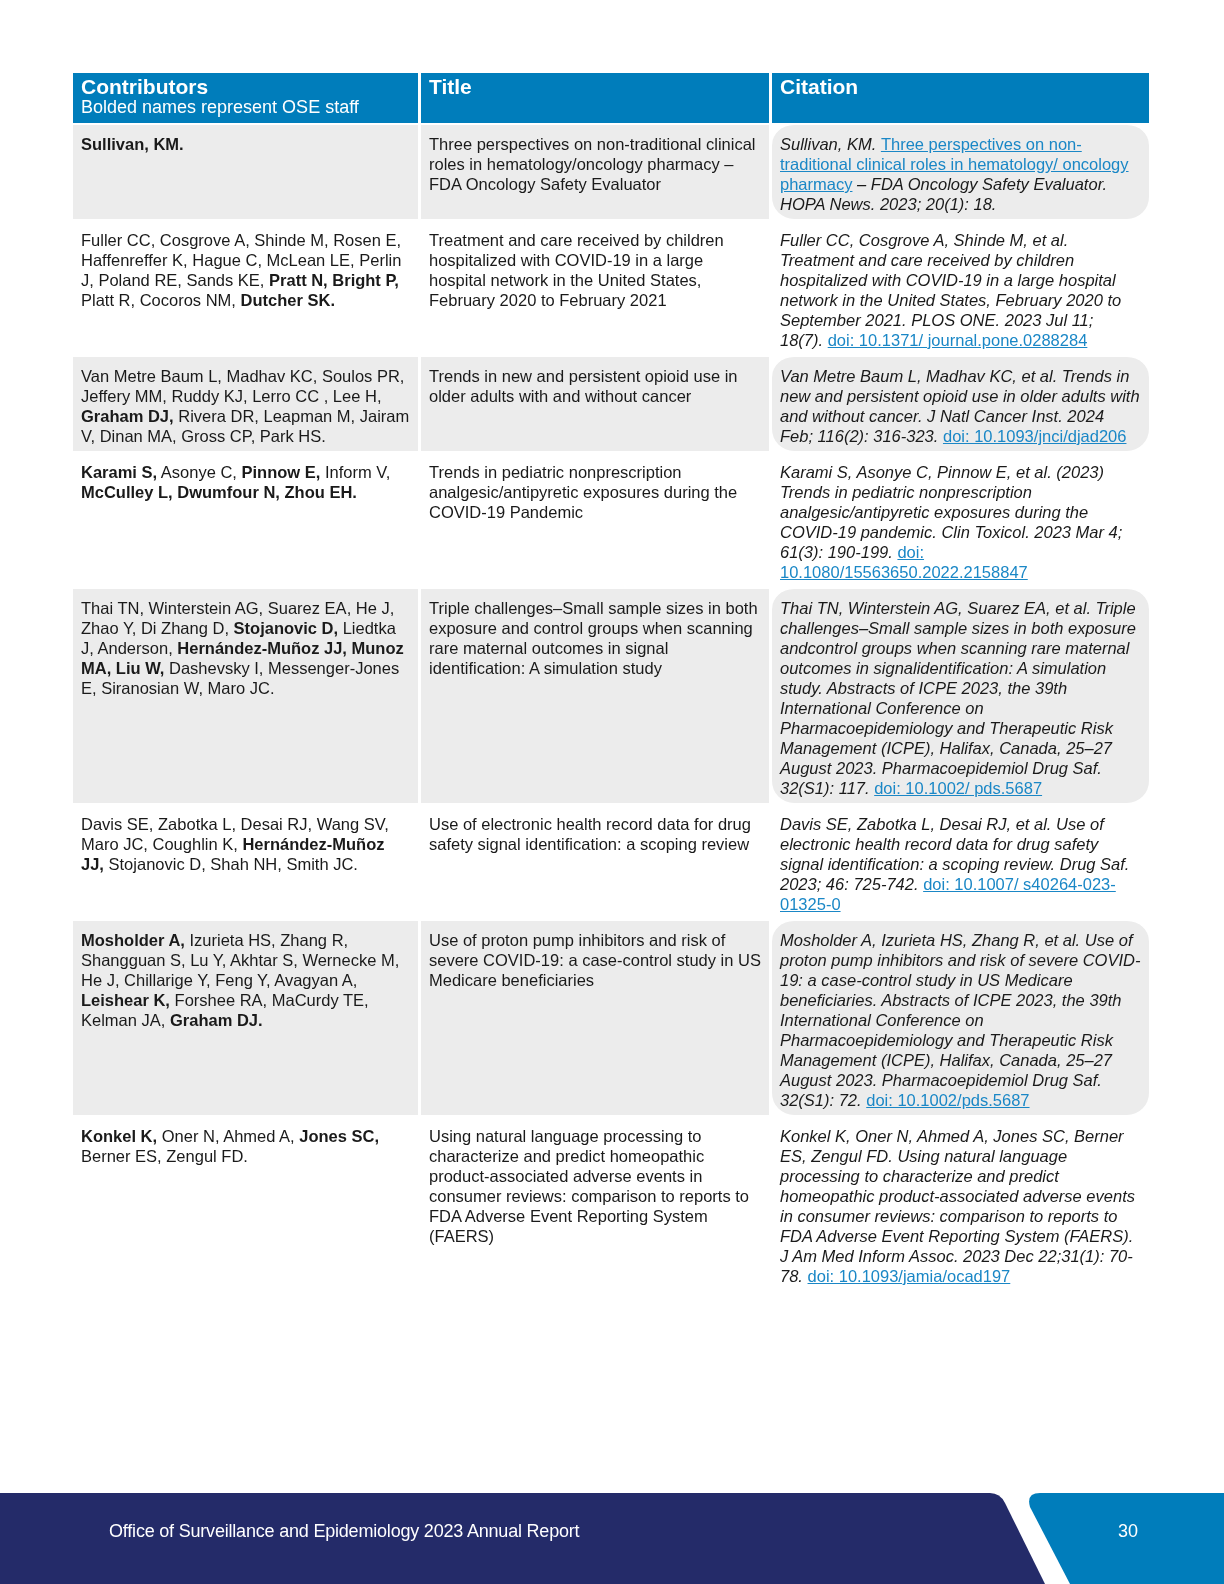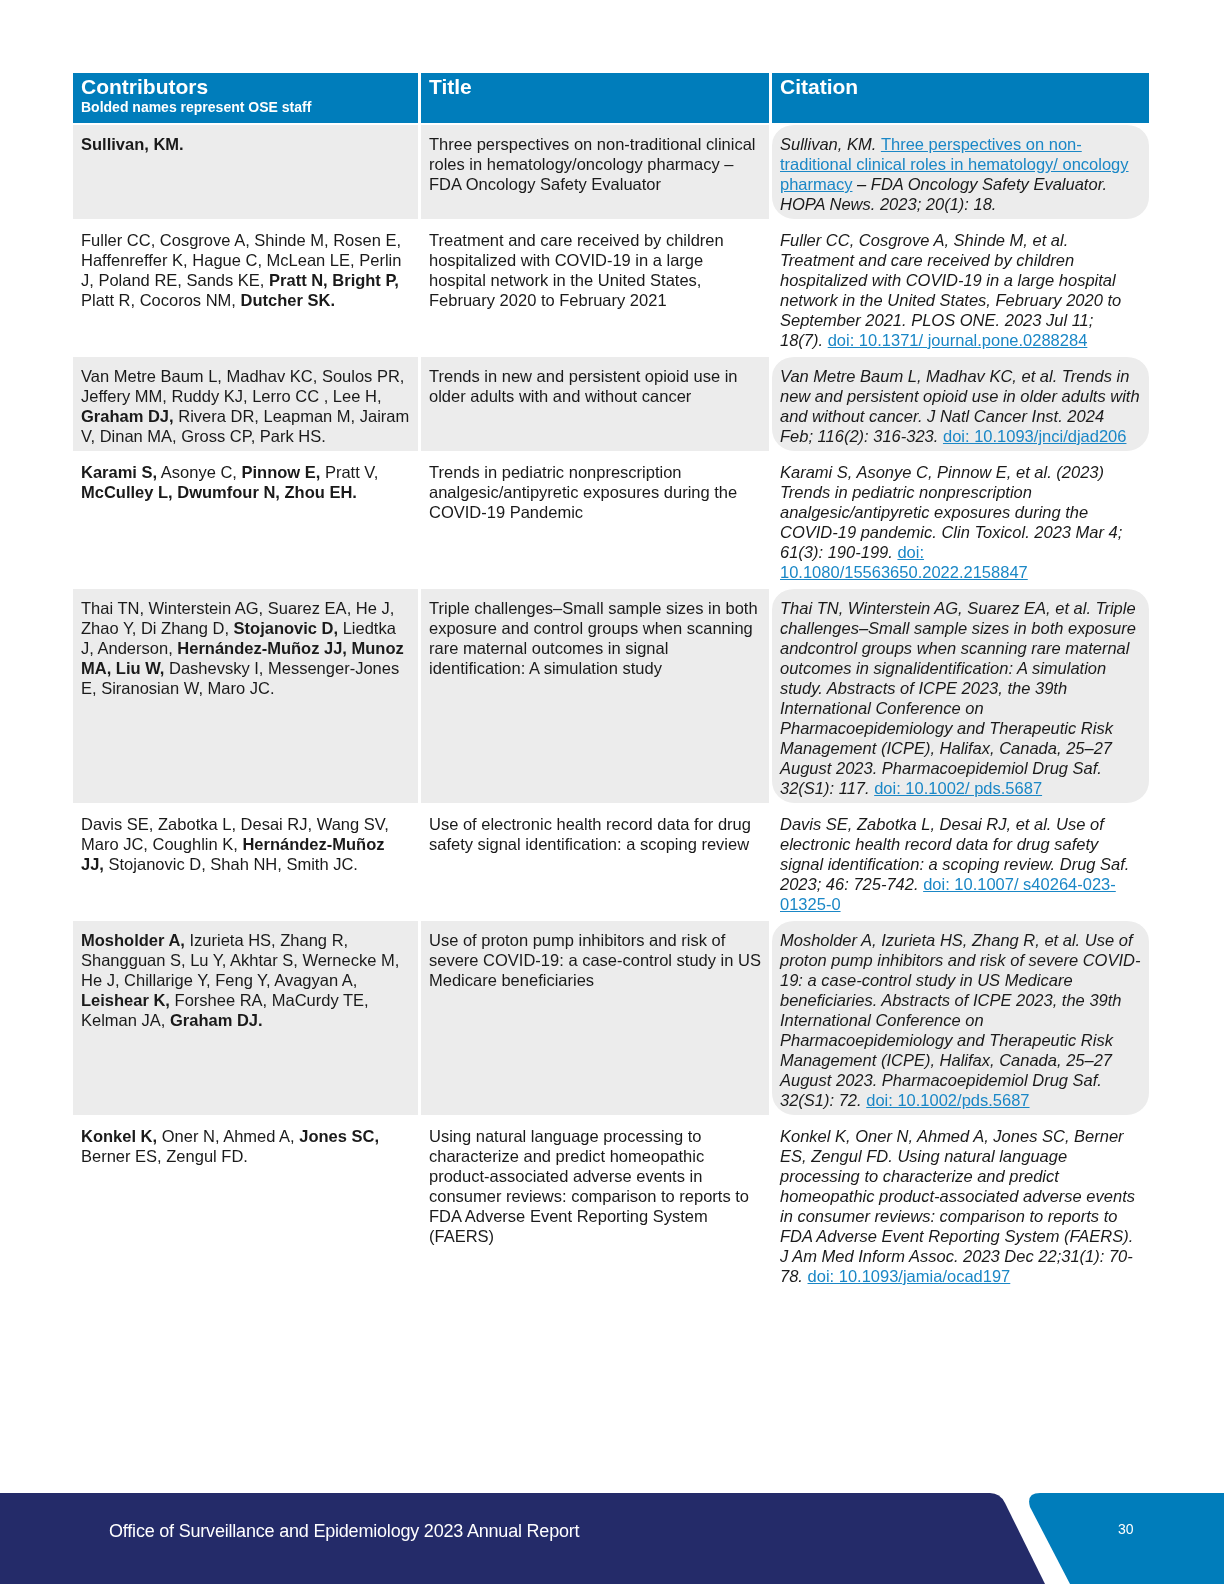--- a/index.html
+++ b/index.html
@@ -16,21 +16,21 @@
     .pub-table col.c2 { width: 351px; }
     .pub-table col.c3 { width: 377px; }
     .pub-table th {
       background: #007dbb; color: #ffffff; text-align: left; vertical-align: top;
       padding: 2px 8px 3px 8px; height: 45px;
       border-right: 3px solid #ffffff;
       font-weight: bold; font-size: 21px; line-height: 23px;
     }
     .pub-table th:last-child { border-right: none; }
     .pub-table th .sub {
-      display: block; font-weight: bold; font-size: 14px; line-height: 19px;
+      display: block; font-weight: normal; font-size: 18px; line-height: 19px;
     }
     .pub-table td {
       vertical-align: top; padding: 9px 8px 5px 8px;
       font-size: 16.5px; line-height: 20px;
       border-right: 3px solid #ffffff;
       margin-left: 32px;
     }
     .pub-table td:last-child { border-right: none; border-radius: 22px; }
     .pub-table tr.shade td { background: #ececec; }
     .pub-table tr td { border-top: 2px solid #ffffff; }
@@ -40,21 +40,21 @@
     a.doi.upright { font-style: normal; }
     .footer {
       position: absolute; left: 0; top: 1493px; width: 1036px; height: 91px;
     }
     .footer svg { position: absolute; left: 0; top: 0; }
     .footer-title {
       position: absolute; left: 109px; top: 28px; color: #ffffff;
       font-size: 18px; letter-spacing: -0.2px;
     }
     .page-number {
-      position: absolute; left: 1118px; top: 28px; color: #ffffff; font-size: 14px;
+      position: absolute; left: 1118px; top: 28px; color: #ffffff; font-size: 18px;
     }
   </style>
 </head>
 <body>
 
 <table class="pub-table">
   <colgroup>
       <col class="c1">
       <col class="c2">
       <col class="c3">
@@ -79,21 +79,21 @@
         <td><span>Fuller CC, Cosgrove A, Shinde M, Rosen E, Haffenreffer K, Hague C, McLean LE, Perlin J, Poland RE, Sands KE, </span><b>Pratt N, Bright P,</b><span> Platt R, Cocoros NM, </span><b>Dutcher SK.</b></td>
         <td>Treatment and care received by children hospitalized with COVID-19 in a large hospital network in the United States, February 2020 to February 2021</td>
         <td class="citation"><span>Fuller CC, Cosgrove A, Shinde M, et al. Treatment and care received by children hospitalized with COVID-19 in a large hospital network in the United States, February 2020 to September 2021. PLOS ONE. 2023 Jul 11; 18(7). </span><a class="doi upright" href="#">doi: 10.1371/ journal.pone.0288284</a></td>
       </tr>
       <tr class="shade">
         <td><span>Van Metre Baum L, Madhav KC, Soulos PR, Jeffery MM, Ruddy KJ, Lerro CC , Lee H, </span><b>Graham DJ,</b><span> Rivera DR, Leapman M, Jairam V, Dinan MA, Gross CP, Park HS.</span></td>
         <td>Trends in new and persistent opioid use in older adults with and without cancer</td>
         <td class="citation"><span>Van Metre Baum L, Madhav KC, et al. Trends in new and persistent opioid use in older adults with and without cancer. J Natl Cancer Inst. 2024 Feb; 116(2): 316-323. </span><a class="doi upright" href="#">doi: 10.1093/jnci/djad206</a></td>
       </tr>
       <tr>
-        <td><b>Karami S,</b><span> Asonye C, </span><b>Pinnow E,</b><span> Pratt V, </span><b>McCulley L, Dwumfour N, Zhou EH.</b></td>
+        <td><b>Karami S,</b><span> Asonye C, </span><b>Pinnow E,</b><span> Inform V, </span><b>McCulley L, Dwumfour N, Zhou EH.</b></td>
         <td>Trends in pediatric nonprescription analgesic/antipyretic exposures during the COVID-19 Pandemic</td>
         <td class="citation"><span>Karami S, Asonye C, Pinnow E, et al. (2023) Trends in pediatric nonprescription analgesic/antipyretic exposures during the COVID-19 pandemic. Clin Toxicol. 2023 Mar 4; 61(3): 190-199. </span><a class="doi upright" href="#">doi: 10.1080/15563650.2022.2158847</a></td>
       </tr>
       <tr class="shade">
         <td><span>Thai TN, Winterstein AG, Suarez EA, He J, Zhao Y, Di Zhang D, </span><b>Stojanovic D,</b><span> Liedtka J, Anderson, </span><b>Hernández-Muñoz JJ, Munoz MA, Liu W,</b><span> Dashevsky I, Messenger-Jones E, Siranosian W, Maro JC.</span></td>
         <td>Triple challenges–Small sample sizes in both exposure and control groups when scanning rare maternal outcomes in signal identification: A simulation study</td>
         <td class="citation"><span>Thai TN, Winterstein AG, Suarez EA, et al. Triple challenges–Small sample sizes in both exposure andcontrol groups when scanning rare maternal outcomes in signalidentification: A simulation study. Abstracts of ICPE 2023, the 39th International Conference on Pharmacoepidemiology and Therapeutic Risk Management (ICPE), Halifax, Canada, 25–27 August 2023. Pharmacoepidemiol Drug Saf. 32(S1): 117. </span><a class="doi upright" href="#">doi: 10.1002/ pds.5687</a></td>
       </tr>
       <tr>
         <td><span>Davis SE, Zabotka L, Desai RJ, Wang SV, Maro JC, Coughlin K, </span><b>Hernández-Muñoz JJ,</b><span> Stojanovic D, Shah NH, Smith JC.</span></td>

